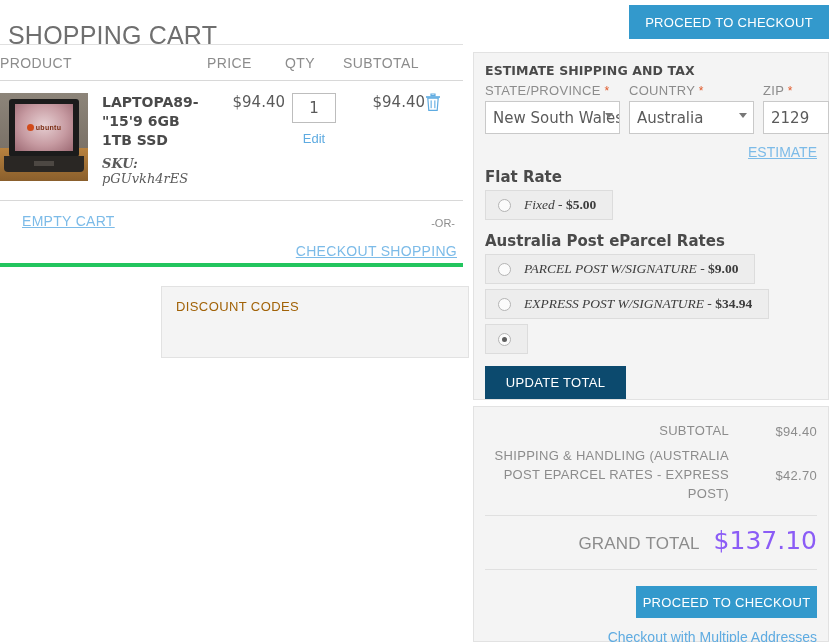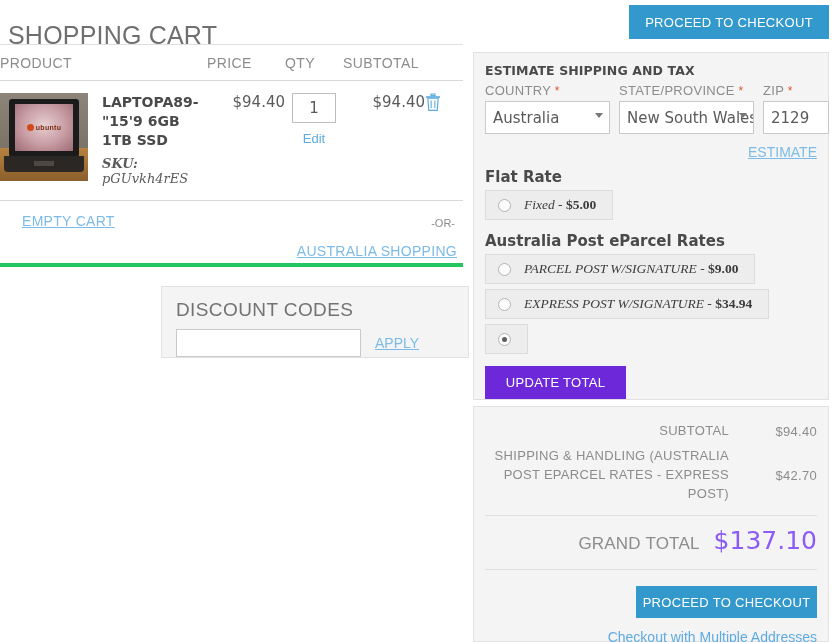--- a/index.html
+++ b/index.html
@@ -149,21 +149,21 @@
   .continue { position: absolute; right: 6px; top: 42px; }
 
   
   .discount-box {
     position: absolute; left: 161px; top: 286px;
     width: 308px; height: 72px;
     background: #f4f4f4; border: 1px solid #e2e2e2;
     padding: 12px 14px;
   }
   .discount-title {
-    font-size: 19px; color: #737373; letter-spacing: .4px;
+    font-size: 13px; color: #a16207; letter-spacing: .4px;
   }
   .discount-row { display: flex; align-items: center; gap: 14px; margin-top: 8px; }
   .discount-input {
     width: 185px; height: 28px;
     border: 1px solid #c9c9c9; background: #fff;
     font-size: 13px; padding: 0 6px;
     font-family: "Liberation Sans", sans-serif;
   }
   .apply-link { font-size: 14px; color: #7cbbe8; text-decoration: underline; cursor: pointer; }
 
@@ -231,21 +231,21 @@
     width: 5px; height: 5px; border-radius: 50%; background: #5d5d5d;
   }
   .rate-label {
     font-size: 13.5px; color: #3c3c3c;
     font-family: Liberation Serif, serif; font-style: italic;
     white-space: nowrap;
   }
   .rate-label b { font-weight: 700; font-style: normal; }
   .btn-update-total {
     margin-top: 7px; width: 141px; height: 33px;
-    background: #6d28d9; color: #fff; border: none;
+    background: #0c4a6e; color: #fff; border: none;
     font-size: 13px; letter-spacing: .3px; cursor: pointer;
     font-family: "Liberation Sans", sans-serif;
     display: flex; align-items: center; justify-content: center;
   }
 
   
   .totals-panel {
     position: absolute; left: 473px; top: 406px;
     width: 356px; height: 236px;
     background: #f4f4f4; border: 1px solid #e2e2e2;
@@ -334,47 +334,43 @@
               </svg>
             </button>
           </td>
         </tr>
       </tbody>
     </table>
 
     <div class="cart-actions">
       <a class="lnk empty-cart">EMPTY CART</a>
       <span class="or-sep">-OR-</span>
-      <a class="lnk continue">AUSTRALIA SHOPPING</a>
+      <a class="lnk continue">CHECKOUT SHOPPING</a>
     </div>
   </div>
 
   <div class="discount-box">
     <div class="discount-title">DISCOUNT CODES</div>
-    <div class="discount-row">
-      <input class="discount-input" type="text" value="" style="">
-      <a class="apply-link">APPLY</a>
-    </div>
   </div>
 
   <div class="ship-panel">
     <div class="ship-head">ESTIMATE SHIPPING AND TAX</div>
 
     <div class="field-row">
+      <div class="field">
+        <span class="field-label"><span>STATE/PROVINCE</span> <span class="req">*</span></span>
+        <div class="sel-wrap">
+          <div class="sel sel-state">New South Wales</div>
+          <span class="caret"></span>
+        </div>
+      </div>
       <div class="field">
         <span class="field-label"><span>COUNTRY</span> <span class="req">*</span></span>
         <div class="sel-wrap">
           <div class="sel sel-country">Australia</div>
-          <span class="caret"></span>
-        </div>
-      </div>
-      <div class="field">
-        <span class="field-label"><span>STATE/PROVINCE</span> <span class="req">*</span></span>
-        <div class="sel-wrap">
-          <div class="sel sel-state">New South Wales</div>
           <span class="caret"></span>
         </div>
       </div>
       <div class="field">
         <span class="field-label"><span>ZIP</span> <span class="req">*</span></span>
         <input class="zip-input" type="text" value="2129" style="">
       </div>
     </div>
 
     <div class="estimate-row">

